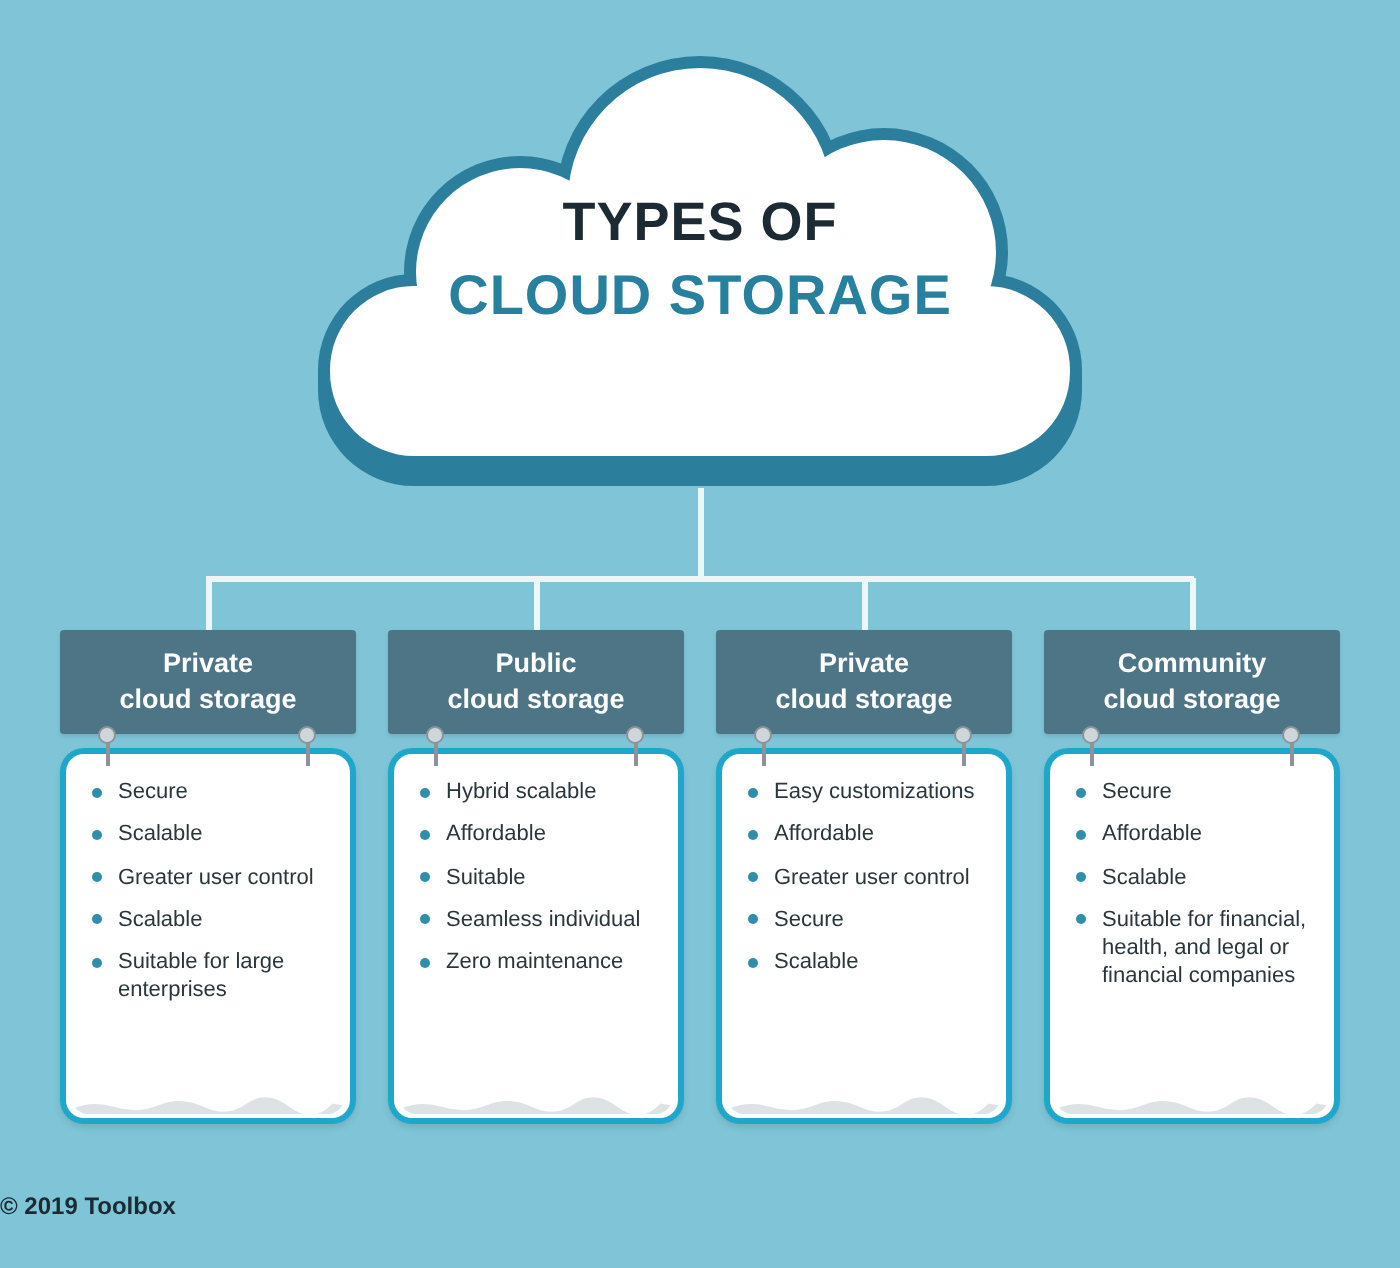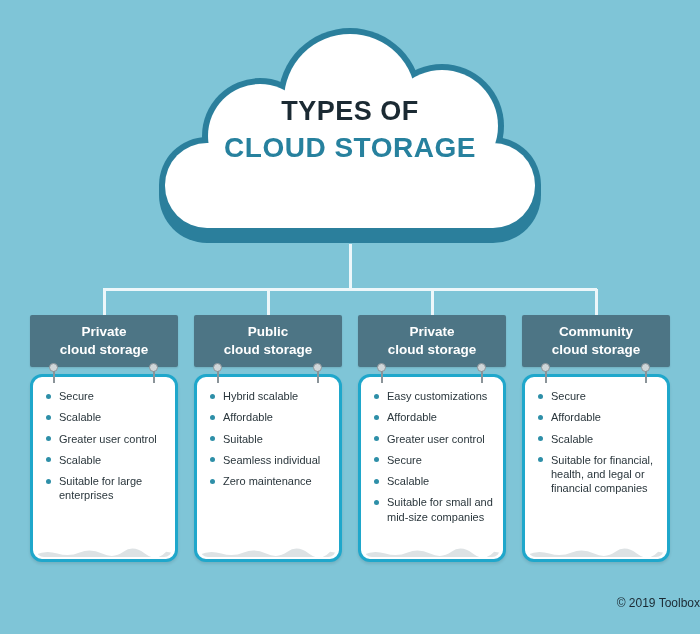--- a/index.html
+++ b/index.html
@@ -135,23 +135,23 @@
     top: 8px; left: 3.5px;
     width: 2px; height: 12px;
     background: var(--pin, #8B9499);
   }
 
   
   .footer {
     position: absolute;
     left: 0; bottom: 24px;
     width: 100%;
-    text-align: right;
+    text-align: left;
     font-size: 12px;
-    font-weight: normal;
+    font-weight: bold;
     color: var(--title-dark, #1B2A33);
   }
 </style>
 </head>
 <body>
 
 <div class="cloud-wrap">
   <svg viewBox="0 0 400 235" aria-hidden="true">
 
     <g fill="#2B7F9C">
@@ -252,21 +252,20 @@
       <div class="pin pin-right">
         <div class="pin-head"></div>
         <div class="pin-stem"></div>
       </div>
       <ul>
           <li>Easy customizations</li>
           <li>Affordable</li>
           <li>Greater user control</li>
           <li>Secure</li>
           <li>Scalable</li>
-          <li>Suitable for small and mid-size companies</li>
         </ul>
       <div class="card-wave">
         <svg viewBox="0 0 140 9" preserveAspectRatio="none" aria-hidden="true">
           <path d="M0,9 L0,6.5 Q10,2 22,5.5 T45,4.5 T68,5.5 T90,3.8 T112,5.5 T134,3.8 L140,4.8 L140,9 Z" fill="#DDE2E4"></path>
         </svg>
       </div>
     </div>
   </div>
 
   <div class="column">

